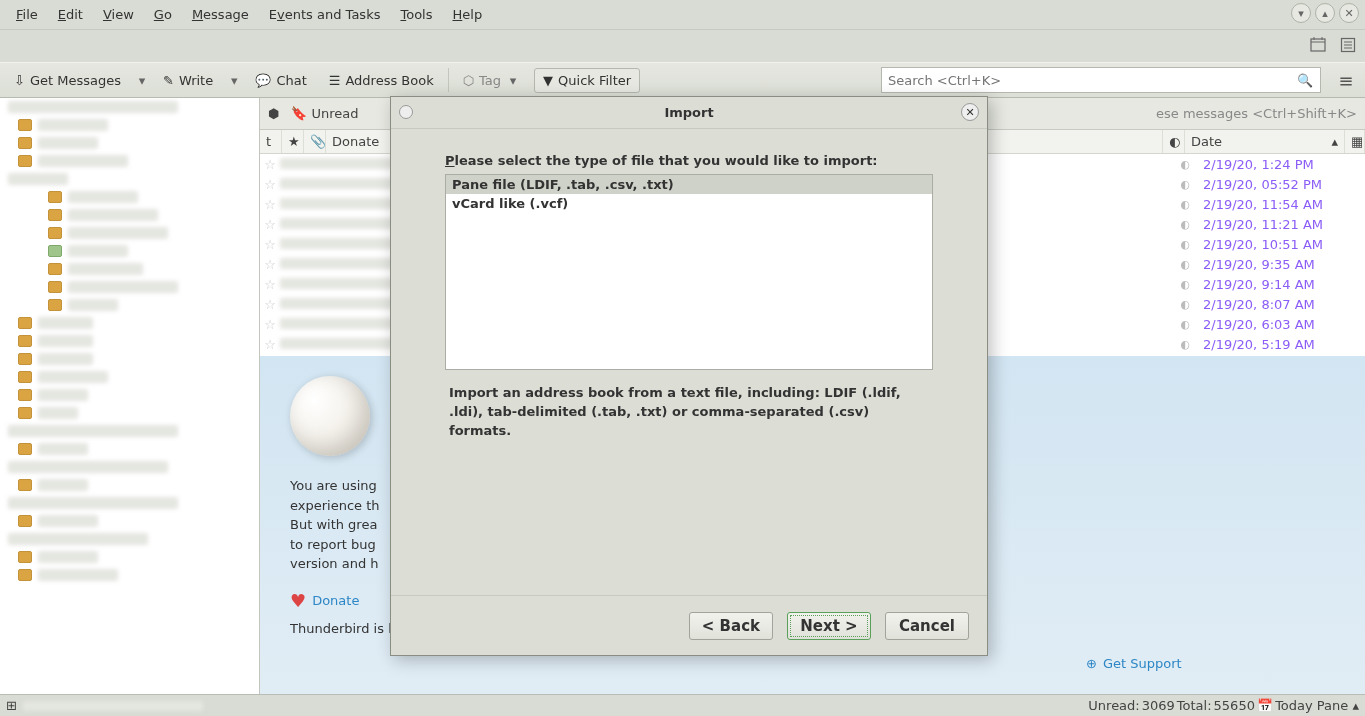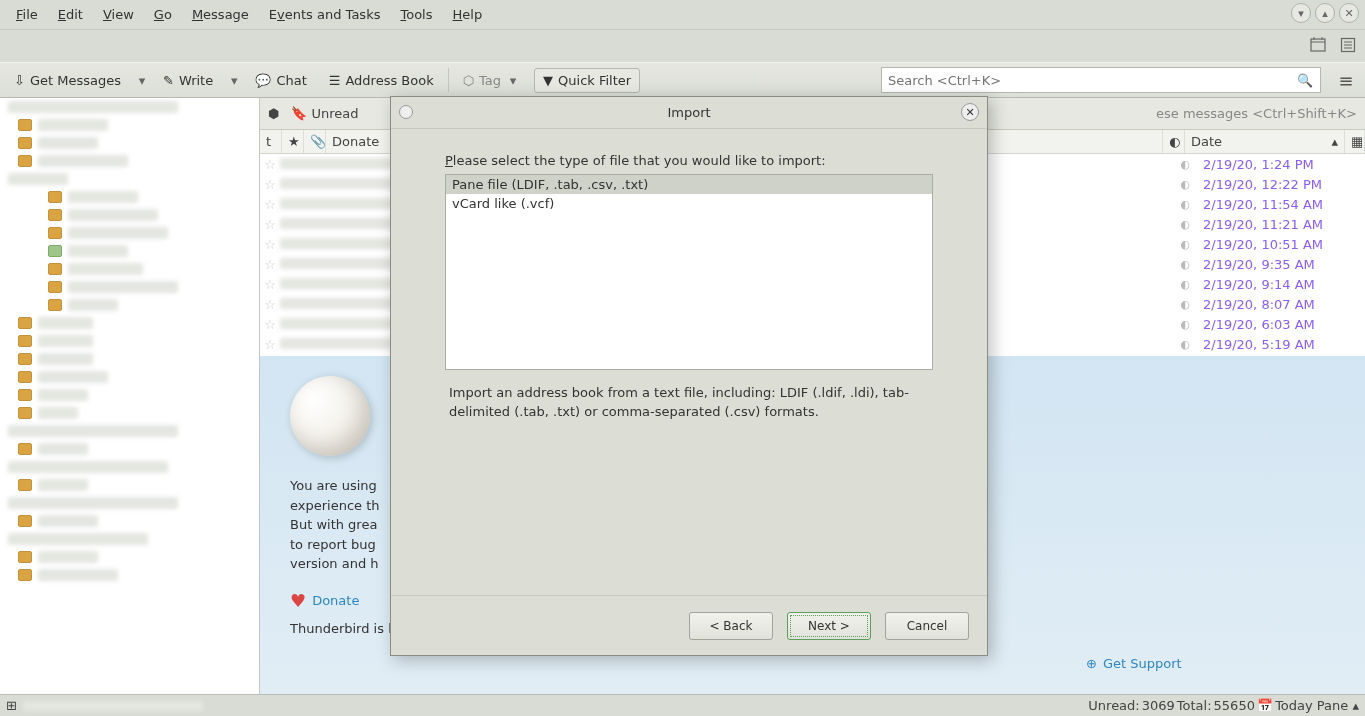--- a/index.html
+++ b/index.html
@@ -60,33 +60,33 @@
 .below p { line-height: 1.5; color: #333; max-width: 500px; }
 .donate { color: #2d86c6; display: flex; align-items: center; gap: 6px; margin-top: 16px; font-size: 15px; }
 .heart { color: #d44; font-size: 18px; }
 .support { position: absolute; left: 826px; top: 300px; color: #2d86c6; display: flex; align-items: center; gap: 6px; font-size: 15px; }
 
 
 .statusbar { position: absolute; bottom: 0; left: 0; right: 0; height: 22px; background: #d9dcd4; border-top: 1px solid #b9bdb3; display: flex; align-items: center; padding: 0 6px; font-size: 12px; color: #444; }
 .statusbar .sright { margin-left: auto; display: flex; align-items: center; gap: 2px; }
 
 
-.dialog { position: absolute; left: 390px; top: 96px; width: 598px; height: 560px; background: #dcded6; border: 1px solid #8a8e82; box-shadow: 4px 4px 16px rgba(0,0,0,.25); display: flex; flex-direction: column; }
+.dialog { position: absolute; left: 390px; top: 96px; width: 598px; height: 560px; background: #dcded6; border: 1px solid #8a8e82; box-shadow: 4px 4px 16px rgba(0,0,0,.25); display: flex; flex-direction: column; font-weight: bold; }
 .dlg-title { height: 32px; display: flex; align-items: center; justify-content: center; position: relative; border-bottom: 1px solid #c6cac0; font-size: 14px; color: #333; }
 .dlg-dot { position: absolute; left: 8px; top: 8px; width: 14px; height: 14px; border: 1px solid #999; border-radius: 7px; background: #eee; }
 .dlg-close { position: absolute; right: 8px; top: 6px; width: 18px; height: 18px; border: 1px solid #999; border-radius: 9px; display: flex; align-items: center; justify-content: center; font-size: 11px; background: #eee; cursor: default; }
 .dlg-body { flex: 1; padding: 24px 54px 12px; display: flex; flex-direction: column; }
 .dlg-label { font-size: 13px; color: #333; margin-bottom: 6px; }
 .dlg-label .ul { text-decoration: underline; }
 .listbox { flex: 0 0 196px; background: #fff; border: 1px solid #a9ada3; overflow: hidden; }
 .listbox .opt { padding: 2px 6px; font-size: 13px; }
 .listbox .opt.sel { background: #cfd2c9; }
 .dlg-desc { padding: 14px 4px; font-size: 13px; color: #333; line-height: 1.45; }
 .dlg-btnrow { margin-top: auto; height: 60px; border-top: 1px solid #c6cac0; display: flex; align-items: center; justify-content: flex-end; gap: 14px; padding: 0 18px; }
-.btn { min-width: 84px; height: 28px; display: flex; align-items: center; justify-content: center; border: 1px solid #a0a49a; border-radius: 3px; background: linear-gradient(#f1f2ec,#e0e2da); font-size: 12px; color: #333; cursor: default; padding: 0 12px; }
+.btn { min-width: 84px; height: 28px; display: flex; align-items: center; justify-content: center; border: 1px solid #a0a49a; border-radius: 3px; background: linear-gradient(#f1f2ec,#e0e2da); font-size: 15px; color: #333; cursor: default; padding: 0 12px; }
 .btn.primary { border: 1px solid #5aa05a; outline: 1px dotted #5aa05a; outline-offset: -4px; }
 
 .iconchar { font-family: "DejaVu Sans", Arial; }
 svg { display: block; }
 </style>
 </head>
 <body>
 
 <div class="menubar">
   <div class="menuitem"><span class="ul">F</span>ile</div>
@@ -294,21 +294,21 @@
         <div class="msgrow">
           <span class="star">☆</span>
           <span class="rest"><span class="blurtext" style="display:inline-block;width:240px;height:11px"></span></span>
           <span class="dicon">◐</span>
           <span class="date">2/19/20, 1:24 PM</span>
         </div>
         <div class="msgrow">
           <span class="star">☆</span>
           <span class="rest"><span class="blurtext" style="display:inline-block;width:240px;height:11px"></span></span>
           <span class="dicon">◐</span>
-          <span class="date">2/19/20, 12:22 PM</span>
+          <span class="date">2/19/20, 05:52 PM</span>
         </div>
         <div class="msgrow">
           <span class="star">☆</span>
           <span class="rest"><span class="blurtext" style="display:inline-block;width:240px;height:11px"></span></span>
           <span class="dicon">◐</span>
           <span class="date">2/19/20, 11:54 AM</span>
         </div>
         <div class="msgrow">
           <span class="star">☆</span>
           <span class="rest"><span class="blurtext" style="display:inline-block;width:240px;height:11px"></span></span>

